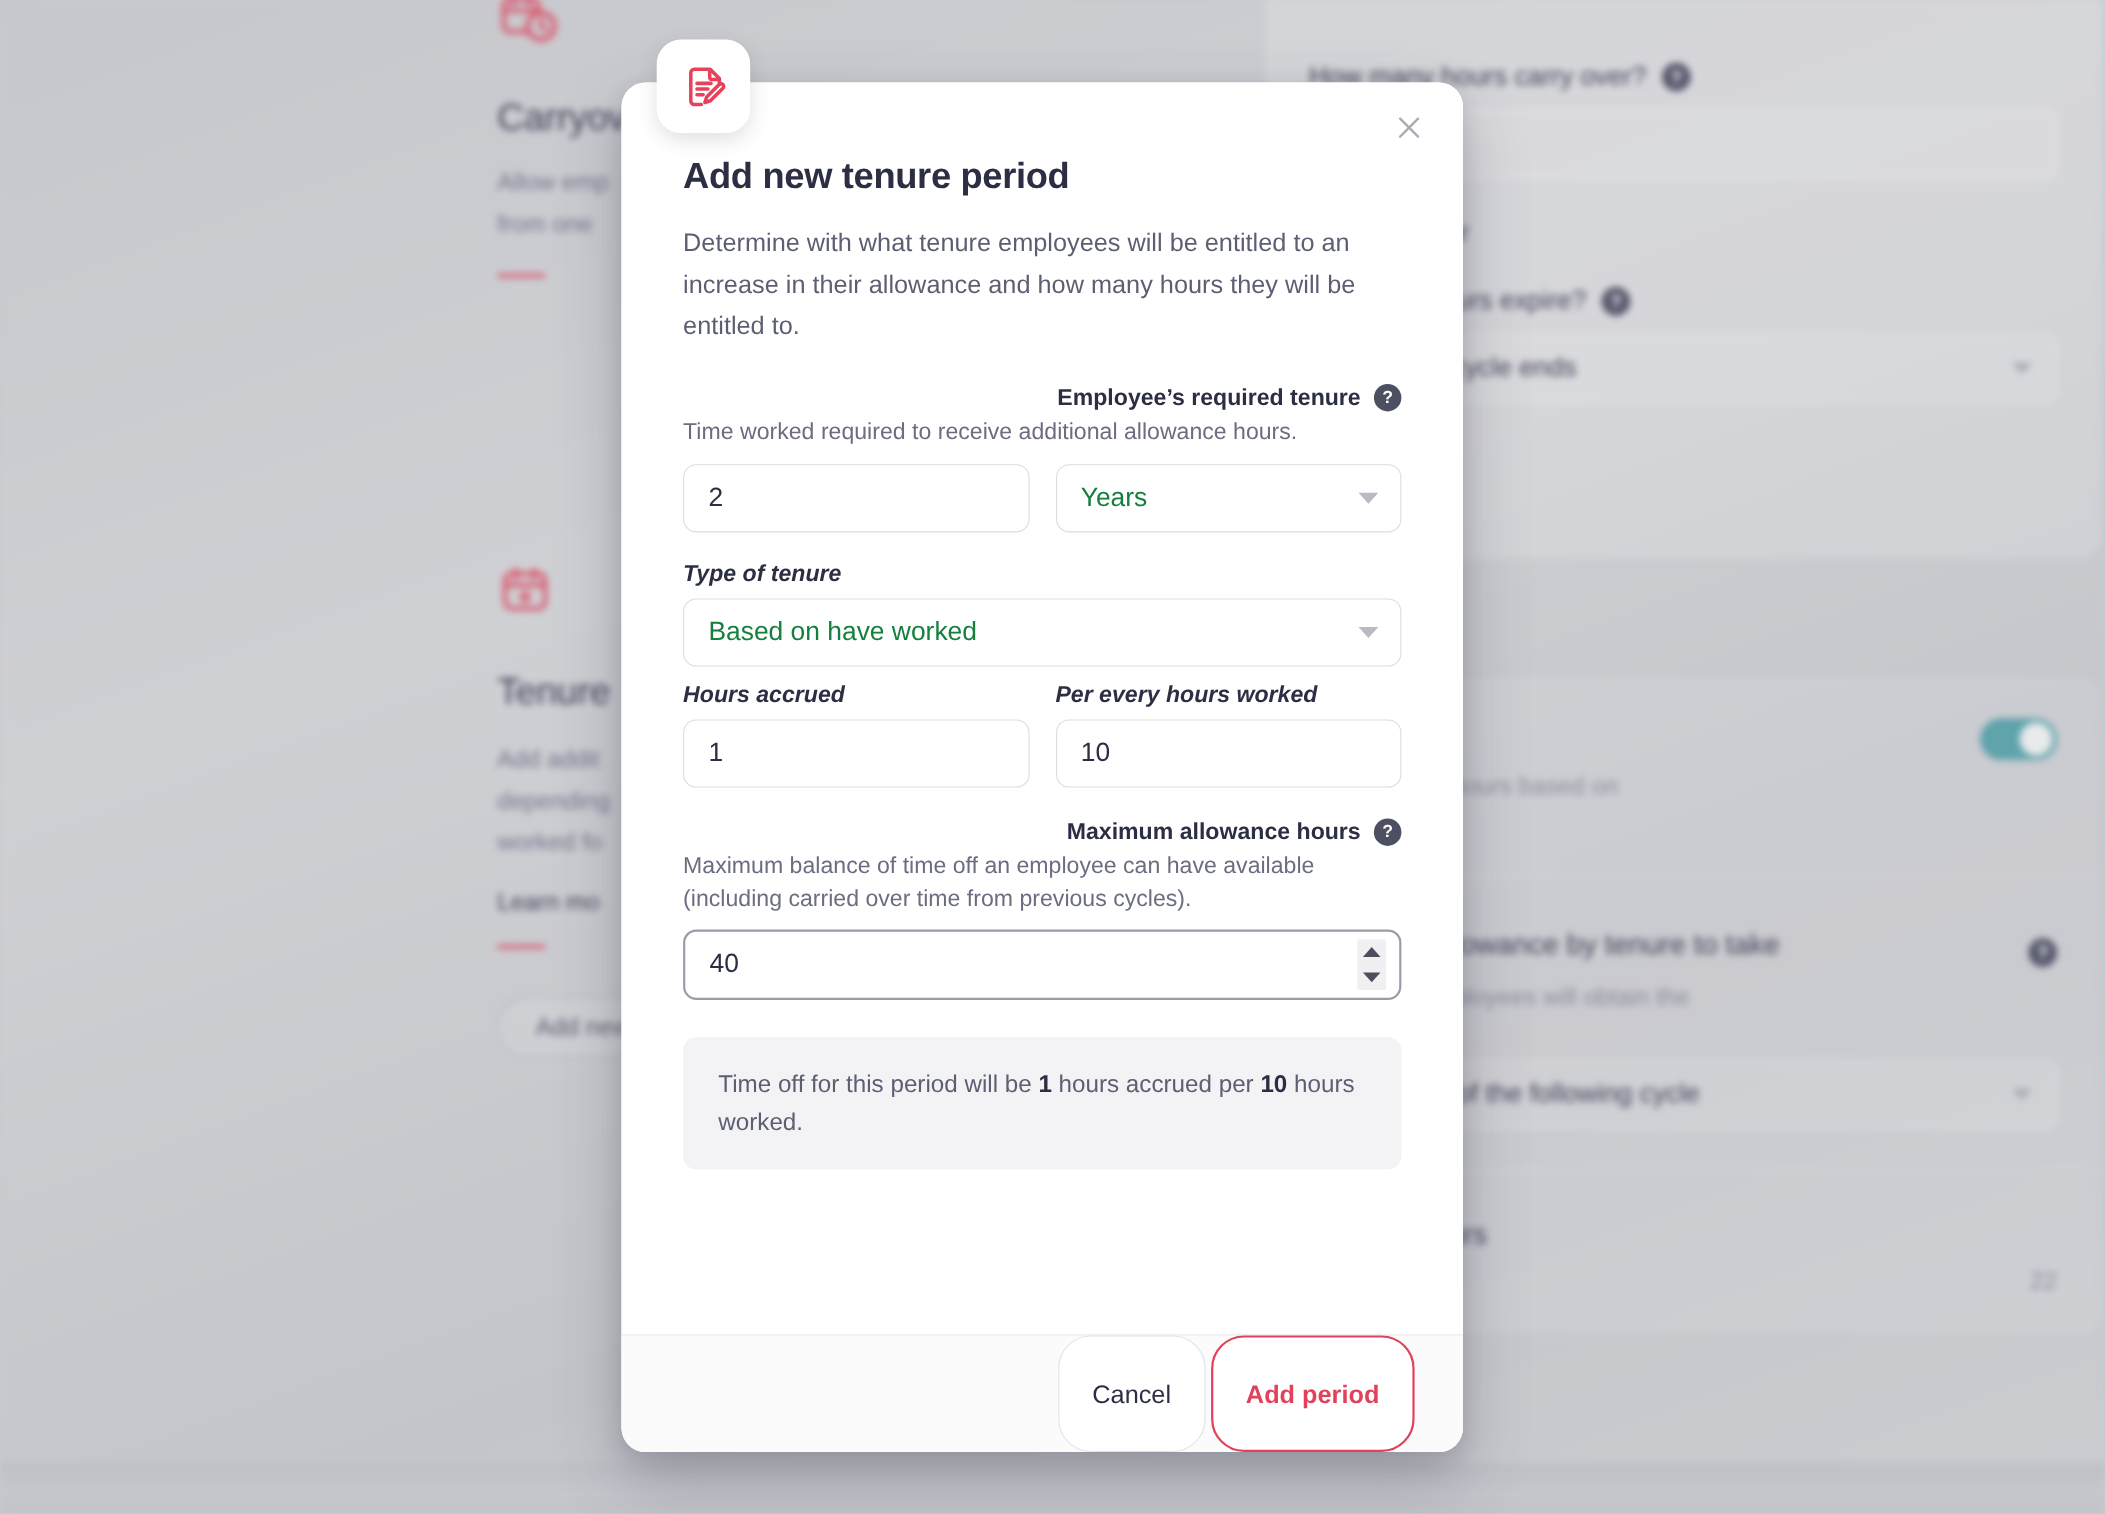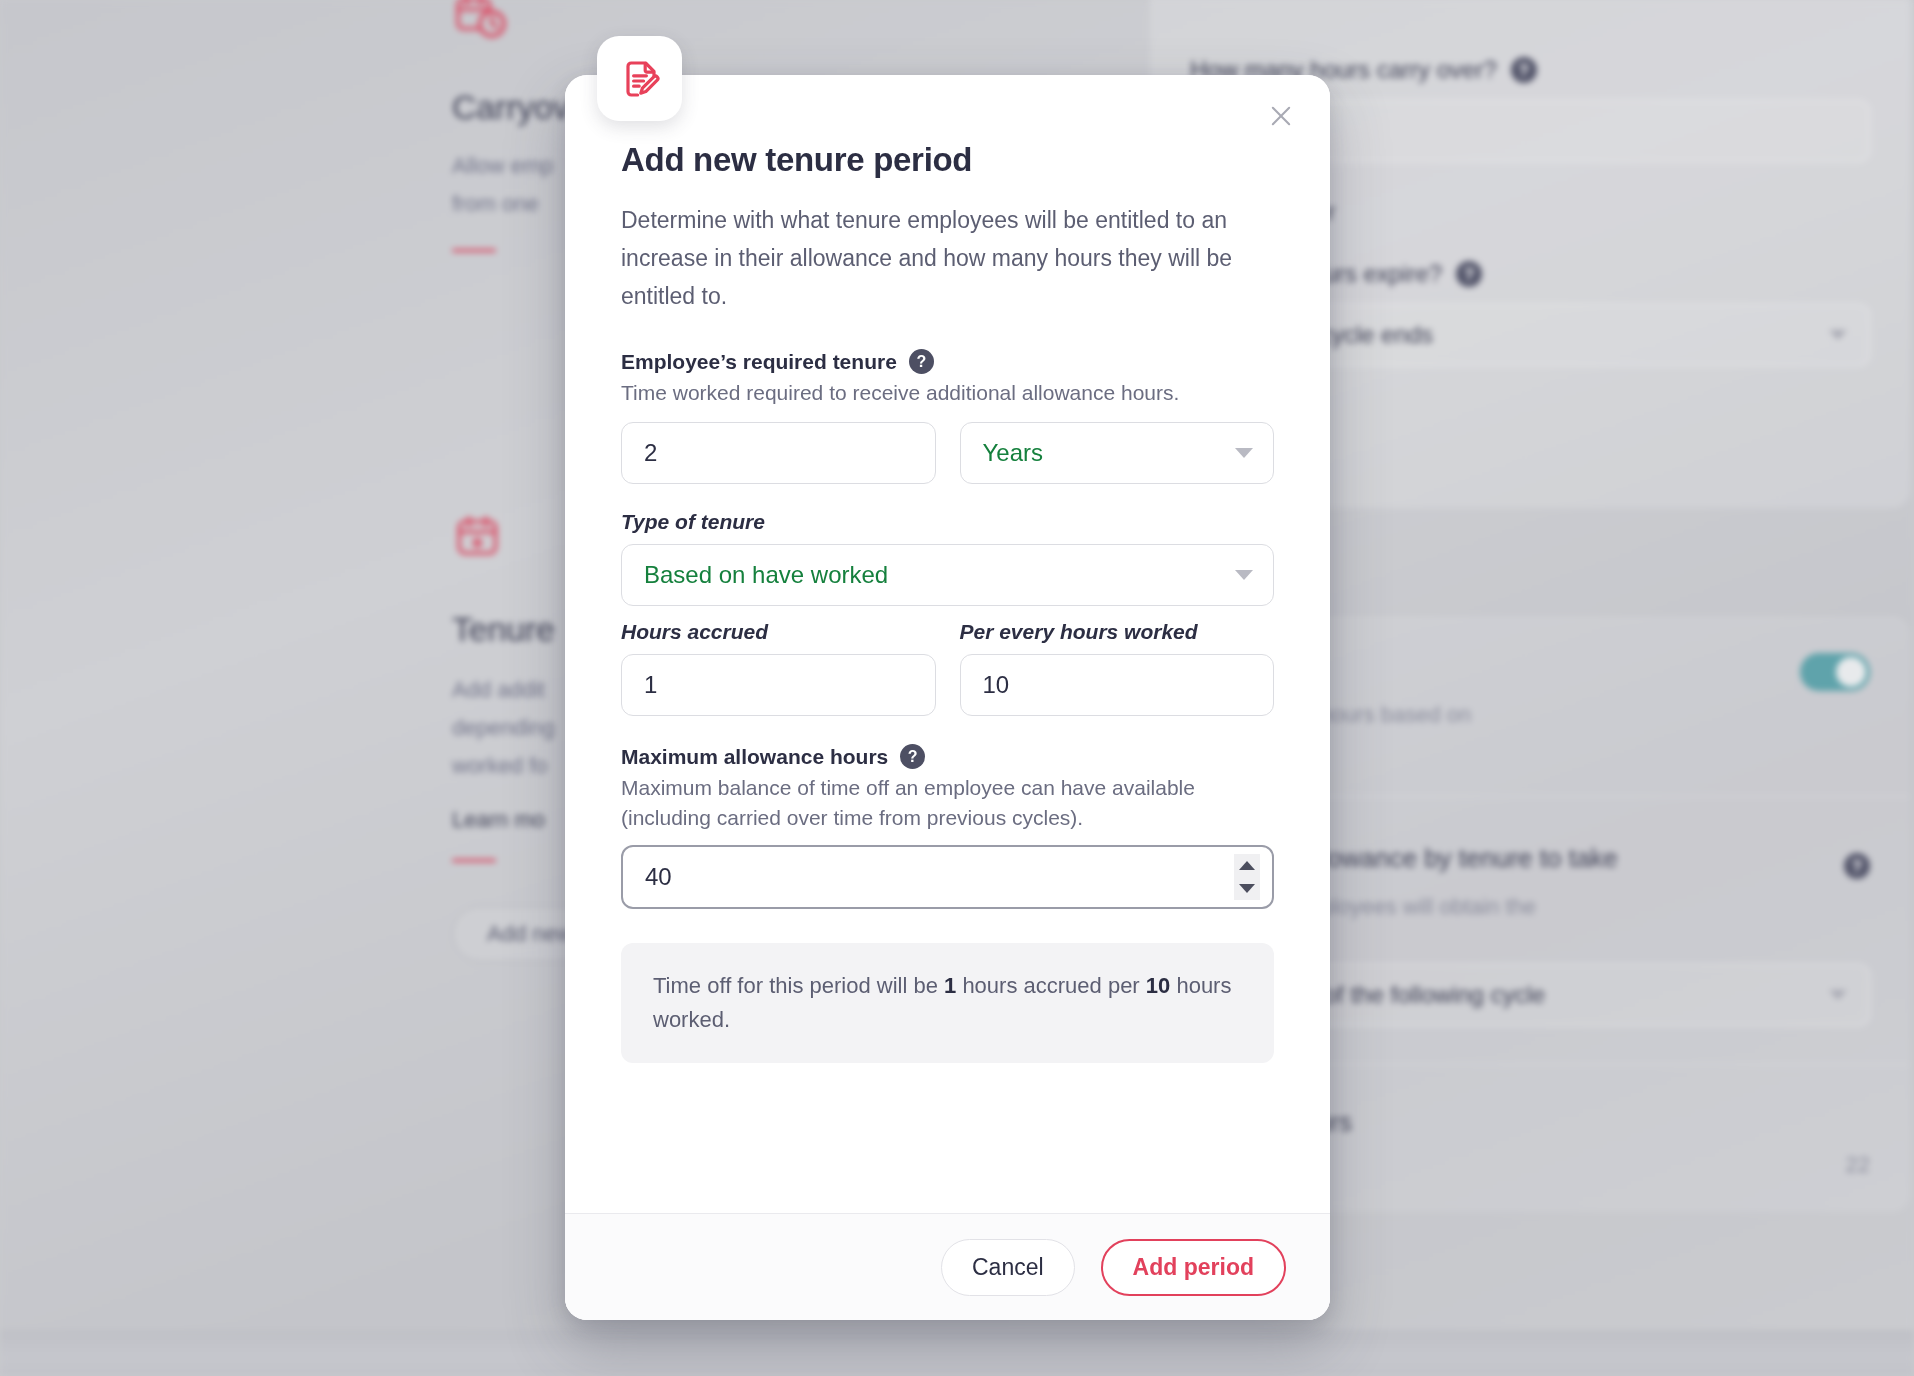--- a/index.html
+++ b/index.html
@@ -242,20 +242,21 @@
     margin-bottom: 34px;
   }
 
   .field-label {
     font-size: 21px;
     font-weight: 700;
     color: #2c2e43;
     display: flex;
     align-items: center;
     gap: 12px;
+    justify-content: flex-end;
   }
   .help-dot {
     width: 25px; height: 25px;
     border-radius: 50%;
     background: #4d4f63;
     color: #ffffff;
     font-size: 16px;
     font-weight: 700;
     display: flex;
     align-items: center;
@@ -370,23 +371,22 @@
     line-height: 34px;
     color: #5c5e72;
   }
   .info-box b { color: #2c2e43; font-weight: 700; }
 
   .modal-footer {
     height: 107px;
     border-top: 1px solid #eaeaee;
     background: #fbfbfc;
     display: flex;
-    align-items: center;
     justify-content: flex-end;
-    gap: 26px;
+    gap: 5px;
     padding: 0 44px;
   }
   .btn {
     border-radius: 30px;
     font-family: "Liberation Sans", sans-serif;
     font-size: 23px;
     padding: 14px 30px;
     cursor: pointer;
     background: #ffffff;
   }

